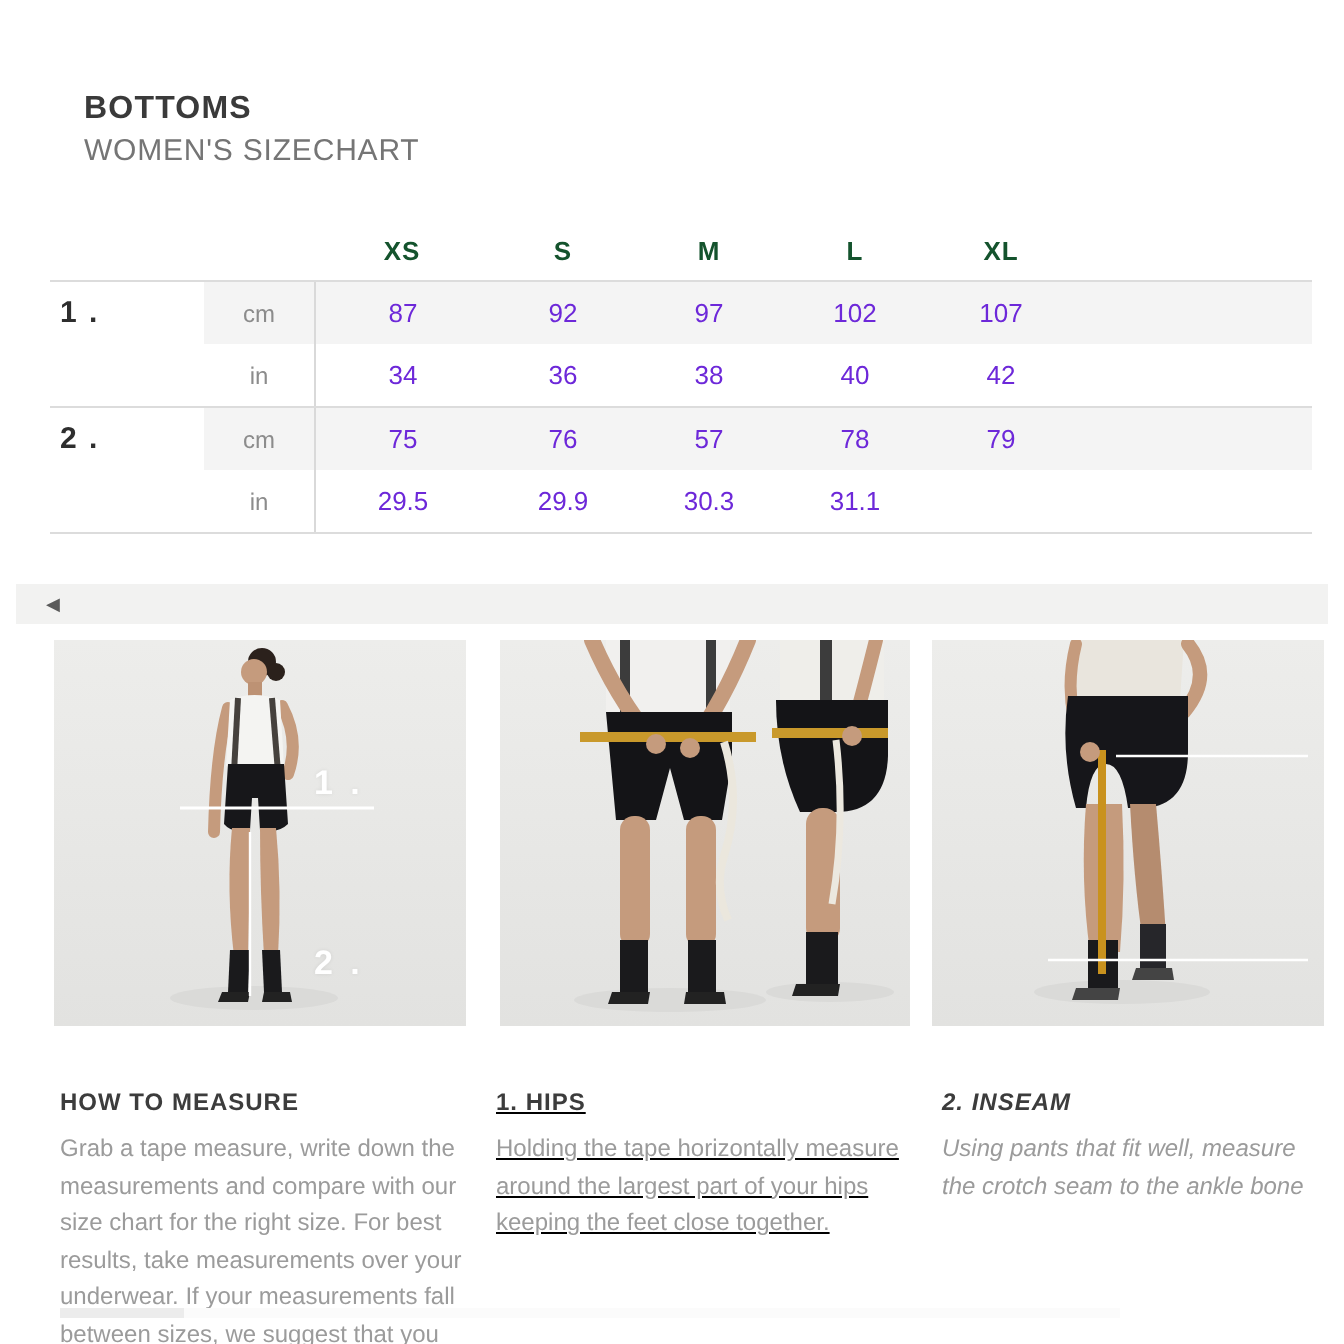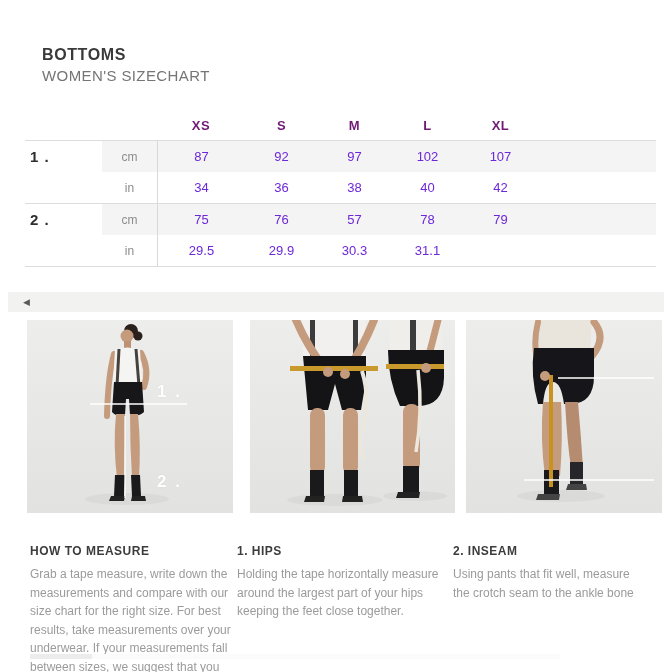--- a/index.html
+++ b/index.html
@@ -11,21 +11,21 @@
   
   .hdr { position: absolute; left: 30px; top: 46px; margin-left: 12px; }
   .hdr-title { font-size: 16px; font-weight: 700; color: #3a3a3a; letter-spacing: .6px; }
   .hdr-sub { font-size: 15px; font-weight: 400; color: #757575; letter-spacing: .4px; margin-top: 3px; }
 
   
   .sizechart { position: absolute; left: 25px; top: 110px; width: 631px; }
   .t-row { display: grid; grid-template-columns: 77px 55px 88px 73px 73px 73px 73px 1fr; height: 31px; }
   .t-row.t-head { height: 30px; }
   .cell { display: flex; align-items: center; justify-content: center; height: 100%; }
-  .t-head .cell { font-size: 13px; font-weight: 700; color: #701a75; letter-spacing: .5px; }
+  .t-head .cell { font-size: 13px; font-weight: 700; color: #14532d; letter-spacing: .5px; }
   .t-group { border-top: 1px solid #dcdcdc; }
   .t-group.last { border-bottom: 1px solid #dcdcdc; }
   .t-row .rowlabel { justify-content: flex-start; padding-left: 5px; font-size: 15px; font-weight: 700; color: #2e2e2e; letter-spacing: 1px; }
   .unit { font-size: 12px; color: #8c8c8c; }
   .val { font-size: 13px; color: #6d28d9; }
   .t-body .col-first { border-left: 1px solid #d9d9d9; }
   .t-row.shaded .cell:not(.rowlabel):not(.labelspace) { background: #f4f4f4; }
 
   
   .carousel-bar { position: absolute; left: 8px; top: 292px; width: 656px; height: 20px; background: #f2f2f1; display: flex; align-items: center; }
@@ -37,22 +37,22 @@
   .fig-1 { left: 27px;  width: 206px; }
   .fig-2 { left: 250px; width: 205px; }
   .fig-3 { left: 466px; width: 196px; }
   .fig-label { position: absolute; color: #fff; font-weight: 700; font-size: 17px; letter-spacing: 2px; text-shadow: 0 0 2px rgba(0,0,0,.08); }
   .fig-label.l1 { left: 130px; top: 62px; }
   .fig-label.l2 { left: 130px; top: 152px; }
 
   
   .instr { position: absolute; top: 544px; }
   .instr-1 { left: 30px;  width: 206px; }
-  .instr-2 { left: 237px; width: 202px; }
-  .instr-3 { left: 453px; width: 196px; }
+  .instr-2 { left: 248px; width: 202px; text-decoration: underline; }
+  .instr-3 { left: 471px; width: 196px; font-style: italic; }
   .instr h3 { font-size: 12px; font-weight: 700; color: #3c3c3c; letter-spacing: .5px; }
   .instr p { margin-top: 7px; font-size: 12px; line-height: 1.55; color: #9b9b9b; }
 
   
   .bottom-scroll { position: absolute; left: 30px; top: 654px; width: 530px; height: 5px; background: #fbfbfb; }
   .bottom-thumb { width: 62px; height: 5px; background: #ececec; cursor: pointer; }
 </style>
 </head>
 <body>
 

